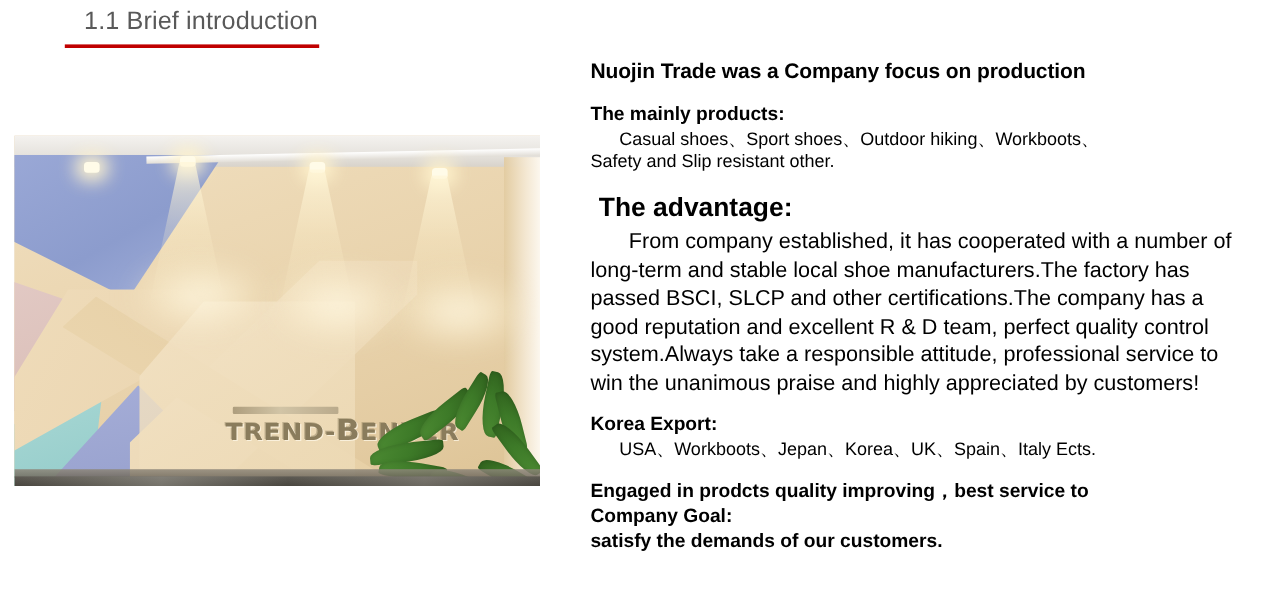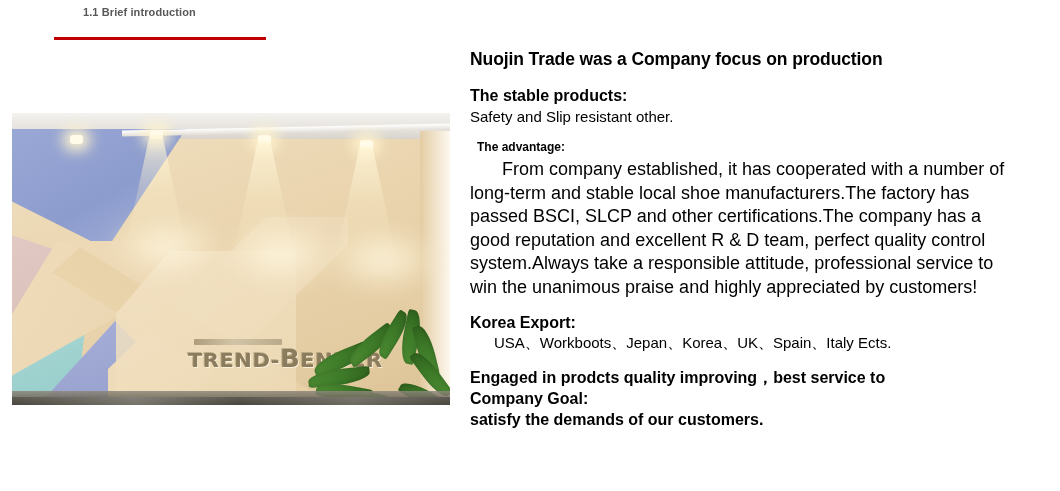--- a/index.html
+++ b/index.html
@@ -12,24 +12,24 @@
     height: 491px;
     position: relative;
     overflow: hidden;
     font-family: "Liberation Sans", sans-serif;
     color: #000000;
   }
 
   
   #section-heading {
     position: absolute;
-    left: 83px;
+    left: 70px;
     top: 6px;
-    font-size: 11px;
-    font-weight: bold;
+    font-size: 21px;
+    font-weight: normal;
     color: #595959;
     letter-spacing: 0.1px;
     white-space: nowrap;
   }
   #section-rule {
     position: absolute;
     left: 54px;
     top: 37px;
     width: 212px;
     height: 3px;
@@ -166,39 +166,39 @@
     opacity: .85;
   }
   .wall-corner {
     left: 408px; top: 18px; width: 30px; height: 266px;
     background: linear-gradient(90deg, rgba(226,203,160,0.9) 0%, rgba(244,232,211,0.95) 60%, rgba(252,247,238,1) 100%);
   }
 
   
   #content {
     position: absolute;
-    left: 470px;
+    left: 492px;
     top: 48px;
     width: 552px;
   }
   .h-lead {
     font-size: 17.5px;
     font-weight: bold;
     line-height: 1.36;
     letter-spacing: -0.1px;
     margin: 0 0 14px 0;
   }
   .h-sub {
     font-size: 16px;
     font-weight: bold;
     margin: 0 0 1px 0;
     line-height: 1.3;
   }
   .h-sub-big {
-    font-size: 12px;
+    font-size: 22px;
     font-weight: bold;
     margin: 0 0 2px 0;
     line-height: 1.3;
     padding-left: 7px;
   }
   .p-body {
     font-size: 15px;
     line-height: 1.26;
     margin: 0 0 14px 0;
   }
@@ -270,22 +270,23 @@
   <div class="ph floor-strip"></div>
   <div class="ph floor-shine"></div>
 </div>
 
 <div id="content">
 
   <div class="h-lead">
     <div>Nuojin Trade was a Company focus on production</div>
   </div>
 
-  <div class="h-sub">The stable products:</div>
+  <div class="h-sub">The mainly products:</div>
   <div class="p-body">
+    <div><span class="indent"></span><span>Casual shoes、Sport shoes、Outdoor hiking、Workboots、</span></div>
     <div>Safety and Slip resistant other.</div>
   </div>
 
   <div class="h-sub-big"> The advantage:</div>
   <div class="p-small"><span class="indent-sm"></span><span>From company established, it has cooperated with a number of long-term and stable local shoe manufacturers.The factory has passed BSCI, SLCP and other certifications.The company has a good reputation and excellent R &amp; D team, perfect quality control system.Always take a responsible attitude, professional service to win the unanimous praise and highly appreciated by customers!</span></div>
 
   <div class="h-sub">Korea Export:</div>
   <div class="p-body"><span class="indent"></span><span>USA、Workboots、Jepan、Korea、UK、Spain、Italy Ects.</span></div>
 
   <div class="p-bold">

